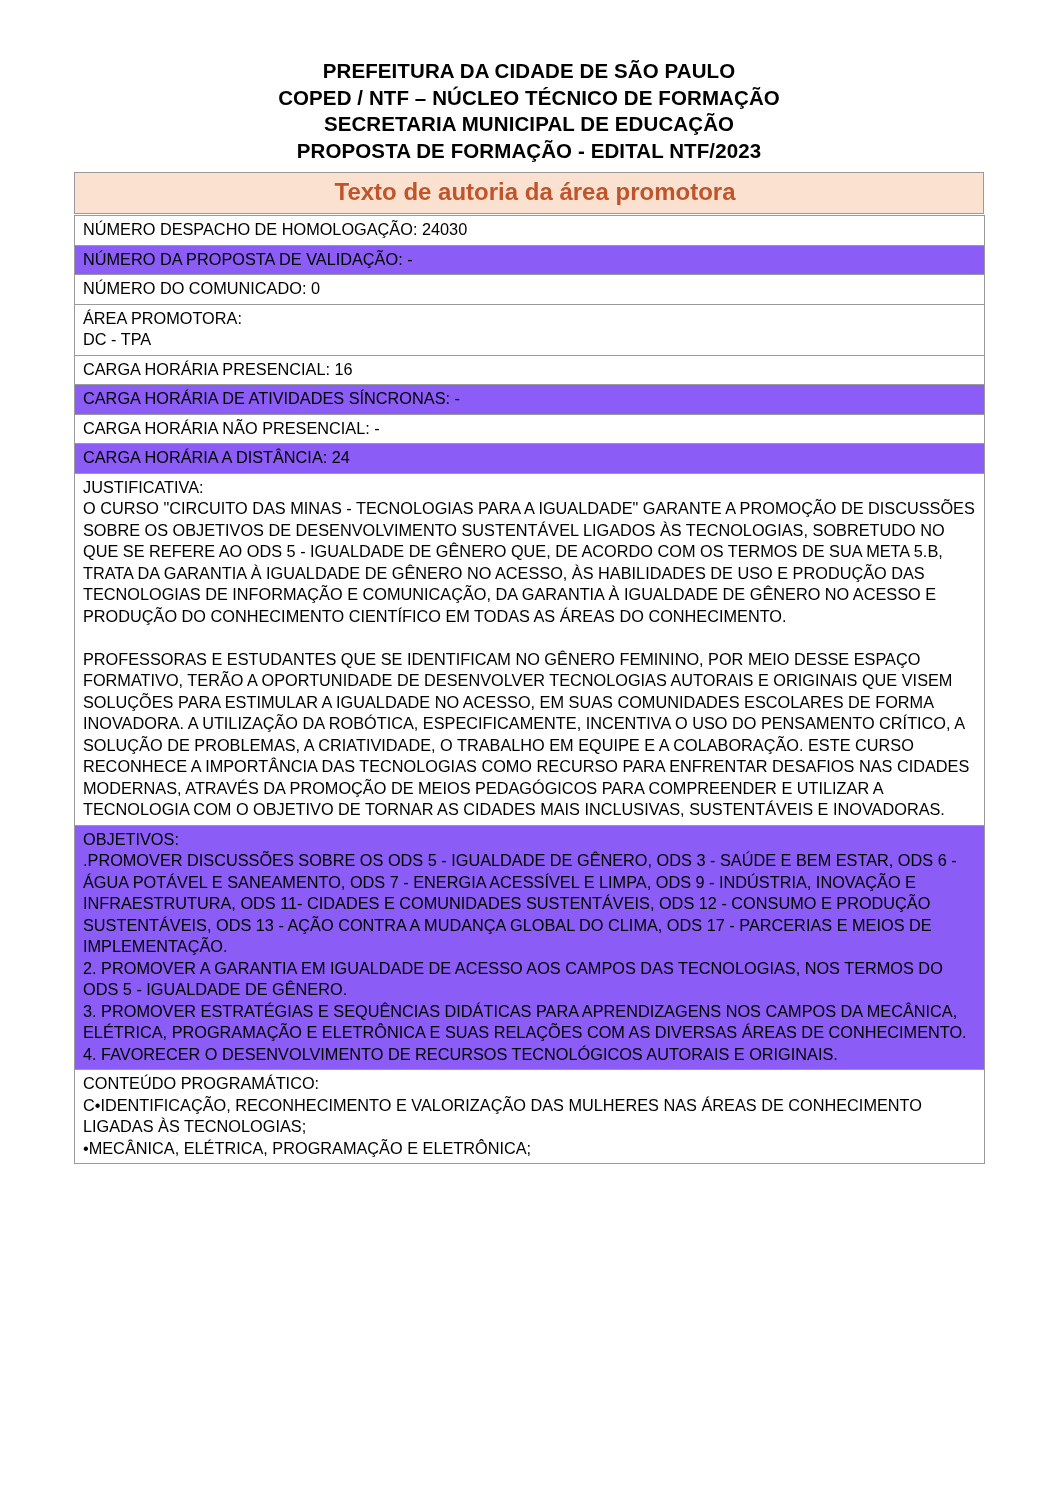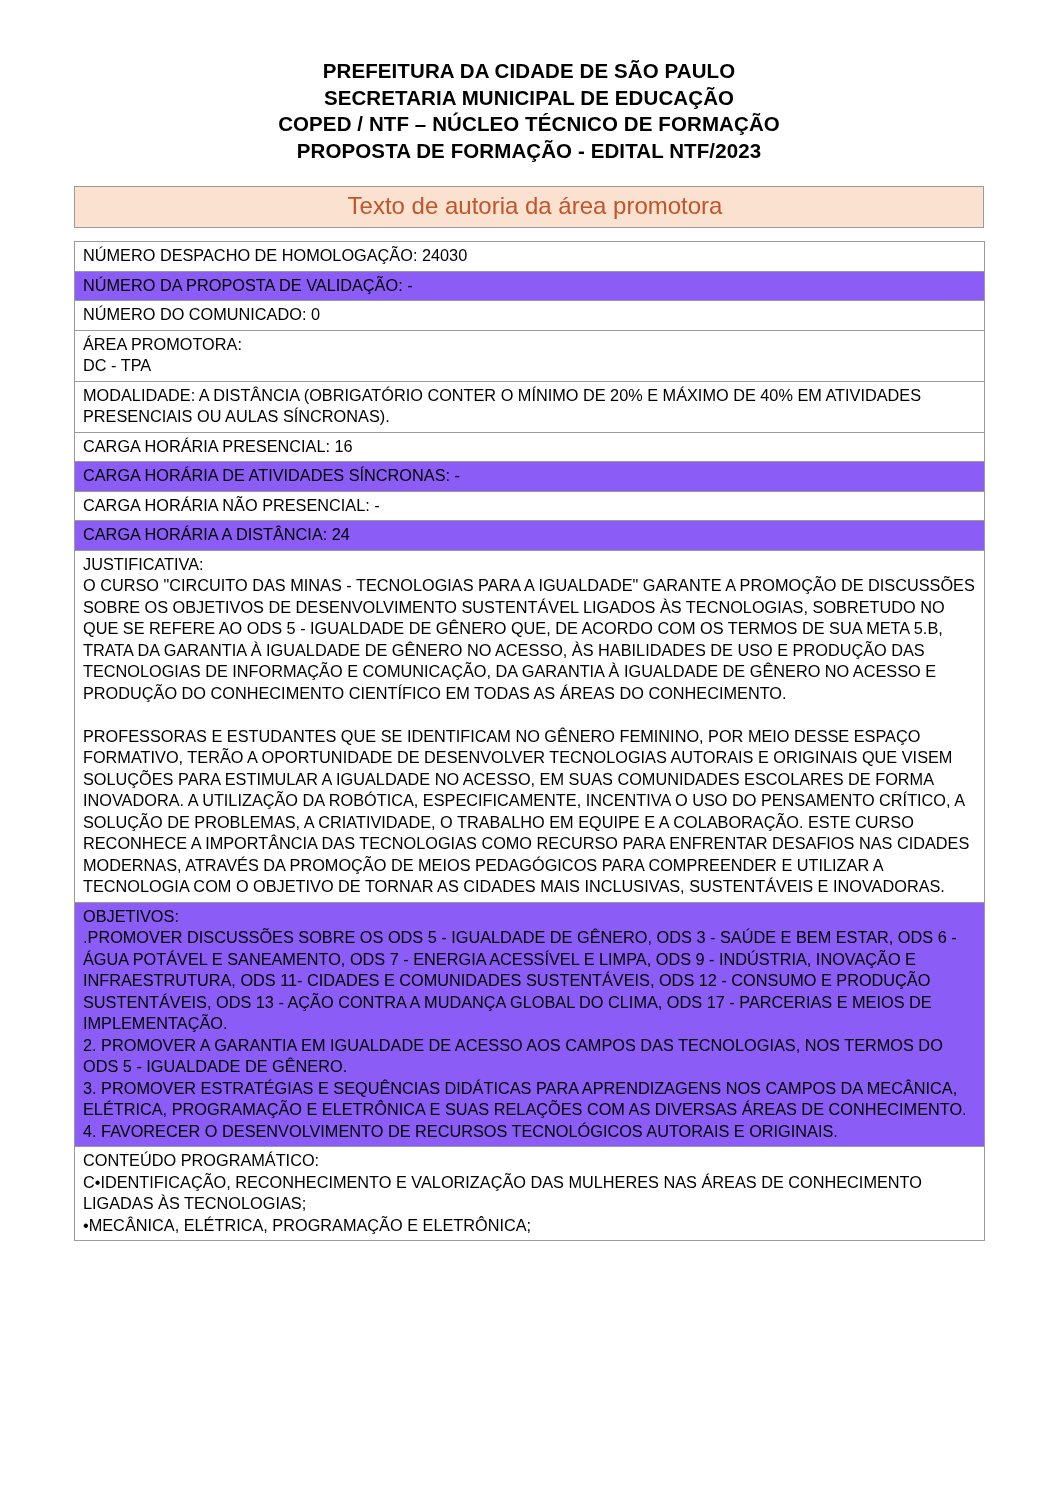--- a/index.html
+++ b/index.html
@@ -24,35 +24,35 @@
     text-align: center;
     font-weight: bold;
     font-size: 20.5px;
     line-height: 26.5px;
     letter-spacing: 0.1px;
   }
   .header div {
     white-space: nowrap;
   }
   .title-band {
-    margin-top: 22px;
+    margin-top: 8px;
     background: #fbe2d0;
     border: 1px solid #9a9a9a;
     text-align: center;
     color: #c1542a;
-    font-weight: normal;
+    font-weight: bold;
     font-size: 24px;
     line-height: 34px;
     padding: 2px 0 4px 12px;
   }
   table.doc {
     width: 910px;
     border-collapse: collapse;
     table-layout: fixed;
-    margin-top: 13px;
+    margin-top: 1px;
     padding-left: 44px;
   }
   table.doc td {
     border: 1px solid #9a9a9a;
     padding: 3px 6px 4px 8px;
     font-size: 16.3px;
     line-height: 21.5px;
     vertical-align: top;
     word-wrap: break-word;
   }
@@ -73,22 +73,22 @@
     height: 21.5px;
   }
 </style>
 </head>
 <body>
 
 <div class="page">
 
   <div class="header">
     <div>PREFEITURA DA CIDADE DE SÃO PAULO</div>
+    <div>COPED / NTF – NÚCLEO TÉCNICO DE FORMAÇÃO</div>
     <div>SECRETARIA MUNICIPAL DE EDUCAÇÃO</div>
-    <div>COPED / NTF – NÚCLEO TÉCNICO DE FORMAÇÃO</div>
     <div>PROPOSTA DE FORMAÇÃO - EDITAL NTF/2023</div>
   </div>
 
   <div class="title-band">Texto de autoria da área promotora</div>
 
   <table class="doc">
     <colgroup>
         <col style="width:910px">
       </colgroup>
     <tbody>
@@ -99,23 +99,20 @@
         <td class="shaded">NÚMERO DA PROPOSTA DE VALIDAÇÃO:   -</td>
       </tr>
       <tr>
         <td class="plain">NÚMERO DO COMUNICADO: 0</td>
       </tr>
       <tr>
         <td class="plain">
           <span class="line bold">ÁREA PROMOTORA:</span>
           <span class="line bold">DC - TPA</span>
         </td>
-      </tr>
-      <tr>
-        <td class="plain">MODALIDADE: A DISTÂNCIA (OBRIGATÓRIO CONTER O MÍNIMO DE 20% E MÁXIMO DE 40% EM ATIVIDADES PRESENCIAIS OU AULAS SÍNCRONAS).</td>
       </tr>
       <tr>
         <td class="plain">CARGA HORÁRIA PRESENCIAL: 16</td>
       </tr>
       <tr>
         <td class="shaded">CARGA HORÁRIA DE ATIVIDADES SÍNCRONAS:  -</td>
       </tr>
       <tr>
         <td class="plain">CARGA HORÁRIA NÃO PRESENCIAL:  -</td>
       </tr>

